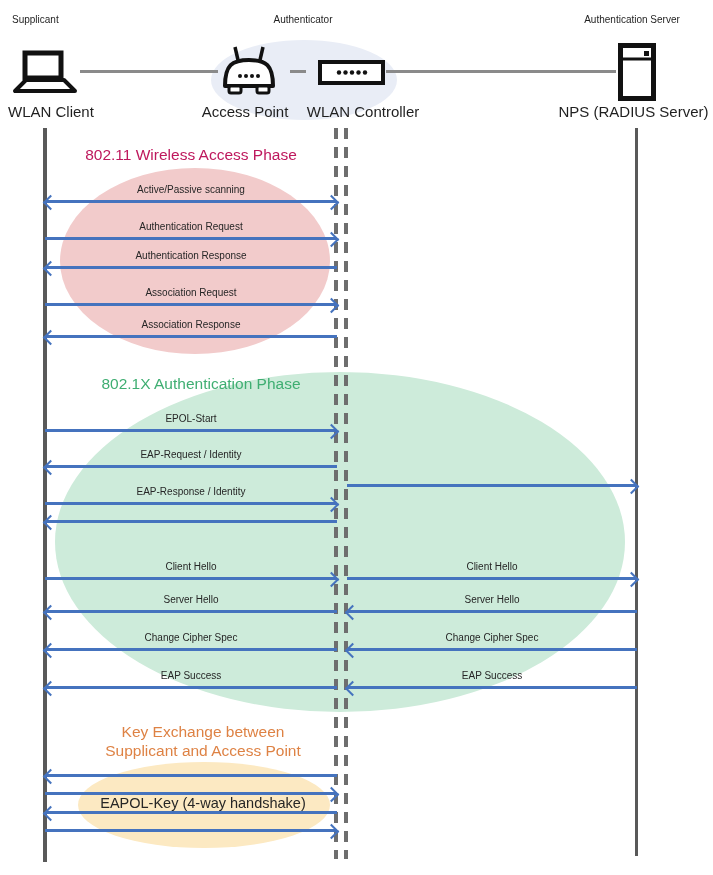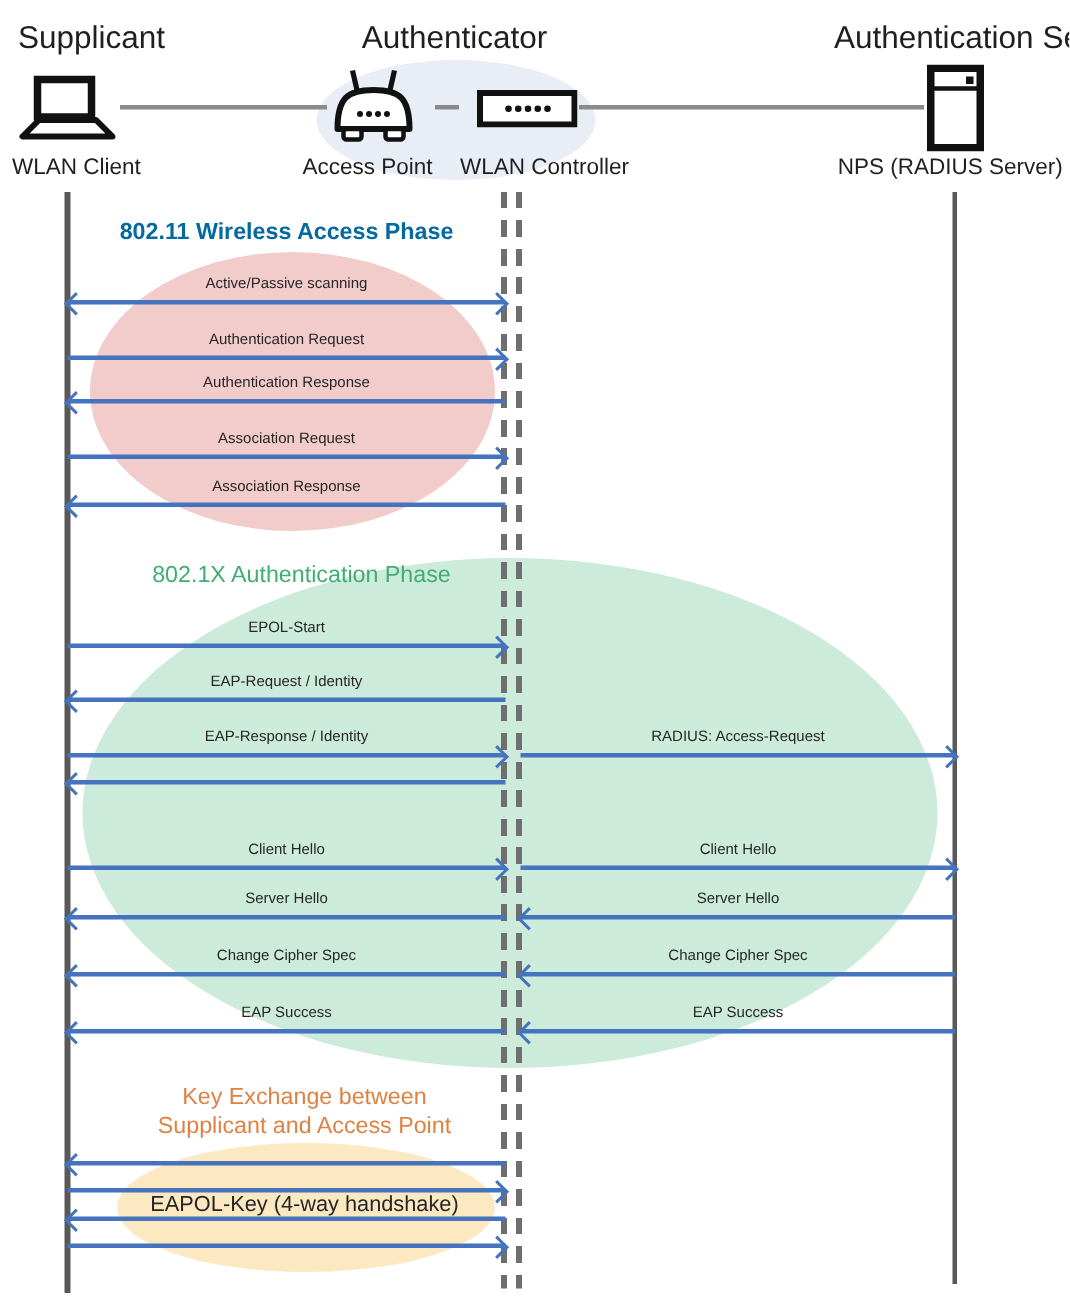--- a/index.html
+++ b/index.html
@@ -7,36 +7,36 @@
     --lifeline:#595959;
     --dash:#6E6E6E;
     --txt:#262626;
   }
   html,body{margin:0;padding:0;background:#fff;}
   #canvas{
     position:relative;width:713px;height:875px;background:#fff;overflow:hidden;
     font-family:"Liberation Sans",sans-serif;color:var(--txt);
   }
   
-  .role-label{position:absolute;font-size:21px;color:#1f1f1f;white-space:nowrap;}
+  .role-label{position:absolute;font-size:10px;color:#1f1f1f;white-space:nowrap;}
   .dev-label{position:absolute;font-size:15px;color:#1f1f1f;white-space:nowrap;text-align:center;}
   .conn{position:absolute;height:3px;background:#8a8a8a;top:70px;}
   .hdr-ellipse{position:absolute;left:211px;top:40px;width:186px;height:80px;border-radius:50%;background:#E9EDF6;}
   
   .lifeline{position:absolute;top:128px;width:4px;background:var(--lifeline);}
   .dashcol{position:absolute;top:128px;width:4px;height:731px;
     background:repeating-linear-gradient(180deg,var(--dash) 0 11px,transparent 11px 19px);}
   
   .phase-ellipse{position:absolute;border-radius:50%;z-index:0;}
   .pe1{left:60px;top:168px;width:270px;height:186px;background:#F2CBCB;}
   .pe2{left:55px;top:372px;width:570px;height:340px;background:#CDEBDA;}
   .pe3{left:78px;top:762px;width:252px;height:86px;background:#FCE9C2;}
   
   .phase-title{position:absolute;font-size:15.5px;text-align:center;white-space:nowrap;z-index:3;}
-  .pt1{color:#0369a1;left:45px;width:292px;top:146px;font-weight:bold;}
+  .pt1{color:#be185d;left:45px;width:292px;top:146px;}
   .pt2{color:#3FAE72;left:55px;width:292px;top:375px;}
   .pt3{color:#DE8244;left:60px;width:286px;top:722px;line-height:19px;}
   
   .msg{position:absolute;z-index:3;}
   .lane-l{left:45px;width:292px;}
   .lane-r{left:347px;width:290px;}
   .mlabel{display:block;font-size:10px;line-height:18px;text-align:center;color:var(--txt);white-space:nowrap;}
   .arrow{position:relative;height:2.5px;margin-top:1px;background:var(--arrow);}
   .arrow.bare{position:absolute;margin:0;z-index:3;}
   .arrow.right::after,.arrow.both::after{
@@ -164,21 +164,20 @@
   <div class="msg lane-l" style="top:629px;">
     <span class="mlabel">Change Cipher Spec</span>
     <div class="arrow left"></div>
   </div>
   <div class="msg lane-l" style="top:667px;">
     <span class="mlabel">EAP Success</span>
     <div class="arrow left"></div>
   </div>
 
   <div class="msg lane-r" style="top:483px;">
-    <span class="mlabel">RADIUS: Access-Request</span>
     <div class="arrow right"></div>
   </div>
   <div class="msg lane-r" style="top:558px;">
     <span class="mlabel">Client Hello</span>
     <div class="arrow right"></div>
   </div>
   <div class="msg lane-r" style="top:591px;">
     <span class="mlabel">Server Hello</span>
     <div class="arrow left"></div>
   </div>

